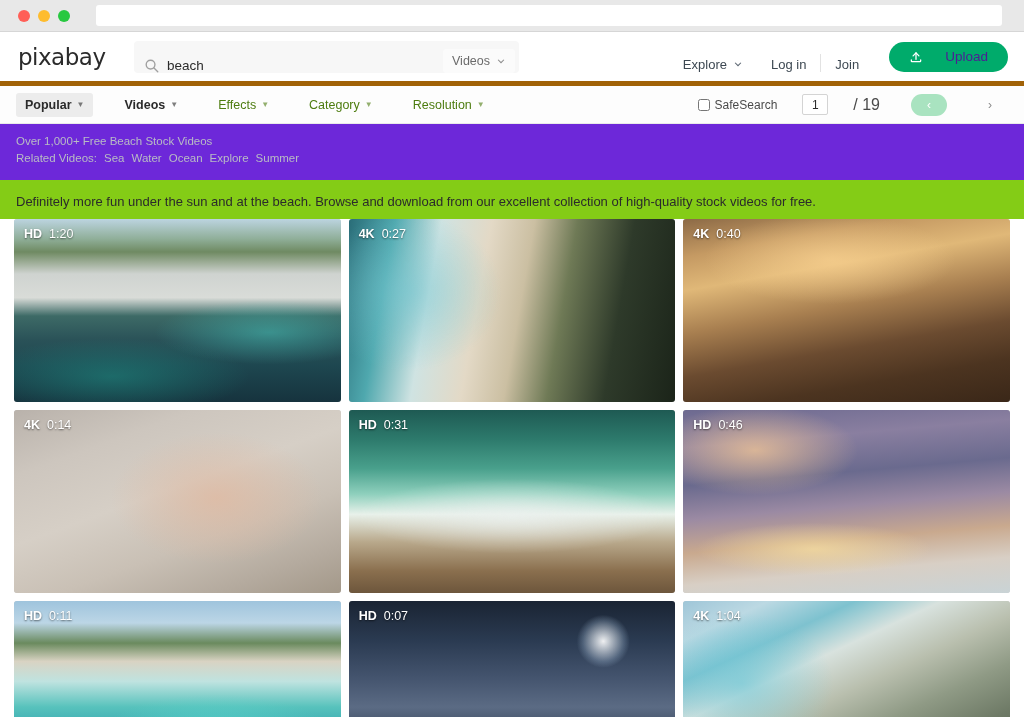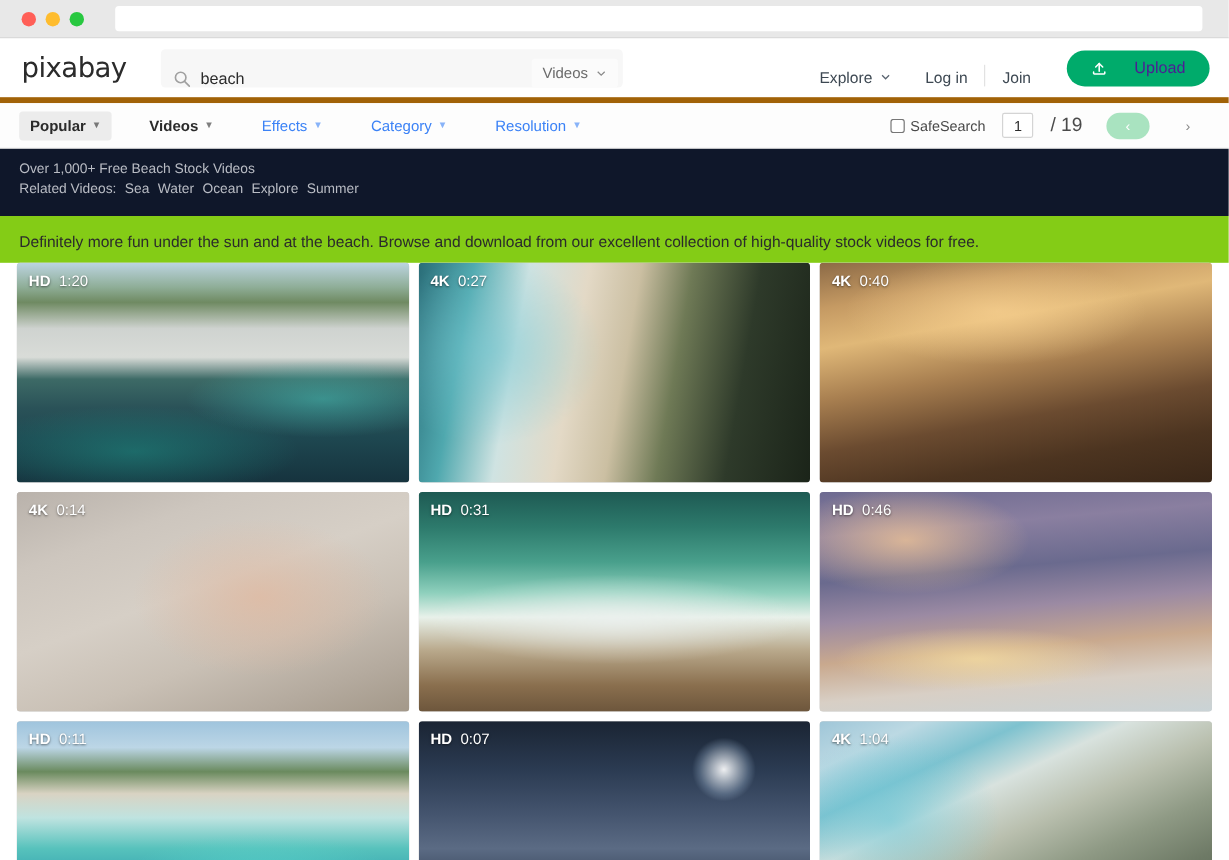--- a/index.html
+++ b/index.html
@@ -127,35 +127,35 @@
   .filter-bar {
     height: 38px;
     background: #fdfdfd;
     border-bottom: 1px solid #eaeaea;
     display: flex;
     align-items: center;
     padding: 0 16px;
   }
   .filter-item {
     font-size: 12.5px;
-    color: #3b82f6;
+    color: #4d7c0f;
     display: flex; align-items: center; gap: 5px;
     padding: 5px 9px;
     margin-right: 22px;
     border-radius: 3px;
     cursor: pointer;
     white-space: nowrap;
   }
   .filter-item.active { background: #ececec; font-weight: bold; color: #2b2b2b; }
   .filter-item.strong { font-weight: bold; color: #2b2b2b; }
   .caret { font-size: 8px; opacity: .6; line-height: 1; }
 
   .filter-right {
     margin-left: auto;
-    display: flex; align-items: center; gap: 14px;
+    display: flex; align-items: center; gap: 25px;
   }
   .safesearch { display: flex; align-items: center; gap: 5px; font-size: 12px; color: #4a4a4a; cursor: pointer; }
   .safesearch input { width: 12px; height: 12px; margin: 0; cursor: pointer; }
   .page-input {
     width: 26px; height: 21px;
     border: 1px solid #d4d4d4;
     border-radius: 2px;
     text-align: center;
     font-size: 12px;
     color: #2b2b2b;
@@ -170,21 +170,21 @@
     display: flex; align-items: center; justify-content: center;
     font-size: 12px; color: #8a8a8a;
     cursor: pointer; border: none;
     background: transparent;
     font-family: "Liberation Sans", sans-serif;
   }
   .pg-btn.prev { background: #a9e3c0; color: #ffffff; margin-left: 6px; }
 
   
   .info-strip {
-    background: #0f172a;
+    background: #6d28d9;
     padding: 9px 16px 12px;
   }
   .info-title { font-size: 11.5px; color: #b9bcc4; line-height: 1.5; }
   .related-row { font-size: 11.5px; color: #b9bcc4; line-height: 1.5; }
   .related-row .rl { color: #b9bcc4; margin-left: 7px; cursor: pointer; }
   .intro {
     font-size: 13px; color: #2b2b2b;
     padding: 14px 16px 10px;
     background: #84cc16;
   }

